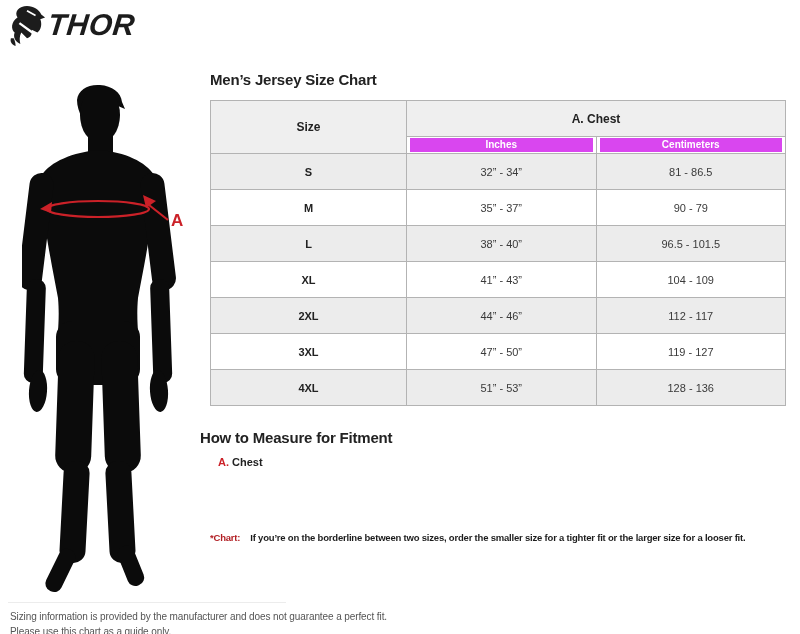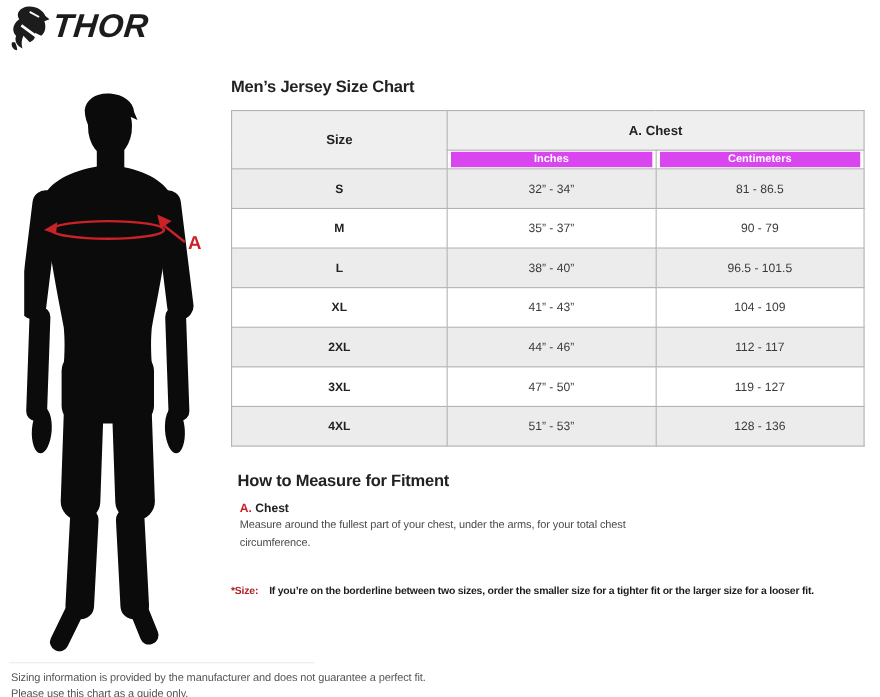--- a/index.html
+++ b/index.html
@@ -27,21 +27,21 @@
   td.c-in   { width: 188px; }
   td.c-cm   { width: 192px; margin-left: 32px; }
   tr.hdr1 td { height: 36px; background: #efefef; font-weight: bold; color: #222; font-size: 12px; }
   tr.hdr2 td { height: 16px; background: #ffffff; padding: 0 3px; border-top: none; }
   .black-bar { background: #d946ef; color: #ffffff; font-weight: bold; font-size: 10px;
     height: 14px; line-height: 14px; margin: 1px 0; }
   tr.datarow td { height: 36px; background: #ffffff; }
   tr.datarow.alt td { background: #ececec; }
   tr.datarow td.size-cell { font-weight: bold; color: #222; }
 
-  .h2 { position: absolute; left: 216px; top: 429px; font-size: 15px; font-weight: bold;
+  .h2 { position: absolute; left: 200px; top: 429px; font-size: 15px; font-weight: bold;
     color: #222; letter-spacing: -0.2px; }
   .measure-item { position: absolute; left: 218px; top: 456px; width: 355px; }
   .measure-label { font-size: 11px; font-weight: bold; color: #222; margin-bottom: 2px; }
   .measure-label .red { color: #cb2128; }
   .measure-desc { font-size: 10px; color: #4a4a4a; line-height: 1.55; letter-spacing: -0.1px; }
 
   .note { position: absolute; left: 210px; top: 532px; font-size: 9.5px; font-weight: bold;
     color: #1c1c1c; white-space: nowrap; letter-spacing: -0.2px; }
   .note .red { color: #b22025; margin-right: 10px; }
 
@@ -155,25 +155,24 @@
       </tr>
     </tbody>
   </table>
 
   <div class="h2">How to Measure for Fitment</div>
   <div class="measure-item">
     <div class="measure-label">
       <span class="red">A.</span>
       <span>Chest</span>
     </div>
-    <div class="measure-desc">Measure around the fullest part of your chest, under the arms, for your total chest circumference.</div>
   </div>
 
   <div class="note">
-    <span class="red">*Size:</span><span>If you’re on the borderline between two sizes, order the smaller size for a tighter fit or the larger size for a looser fit.</span>
+    <span class="red">*Chart:</span><span>If you’re on the borderline between two sizes, order the smaller size for a tighter fit or the larger size for a looser fit.</span>
   </div>
 
   <div class="footer-divider"></div>
   <div class="footer">
     <div>Sizing information is provided by the manufacturer and does not guarantee a perfect fit.</div>
     <div>Please use this chart as a guide only.</div>
   </div>
 
 </div>
 

